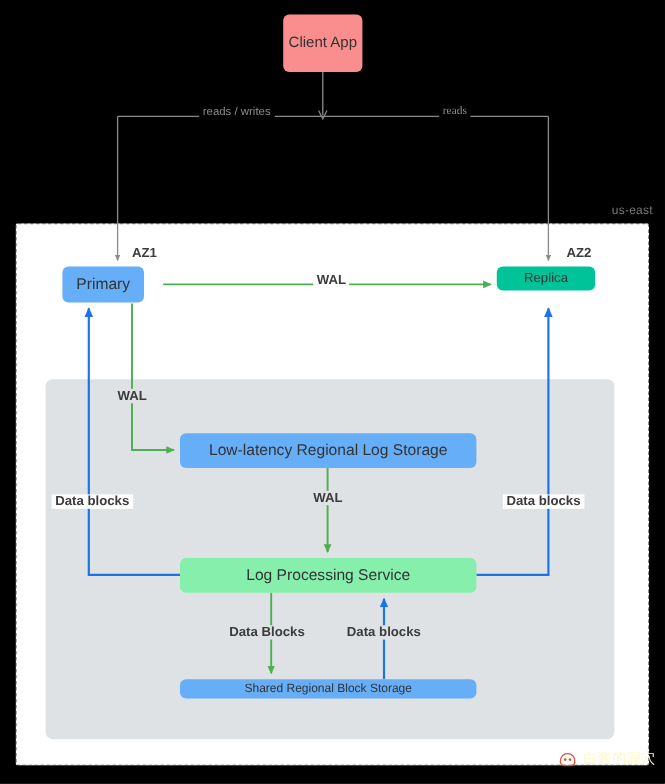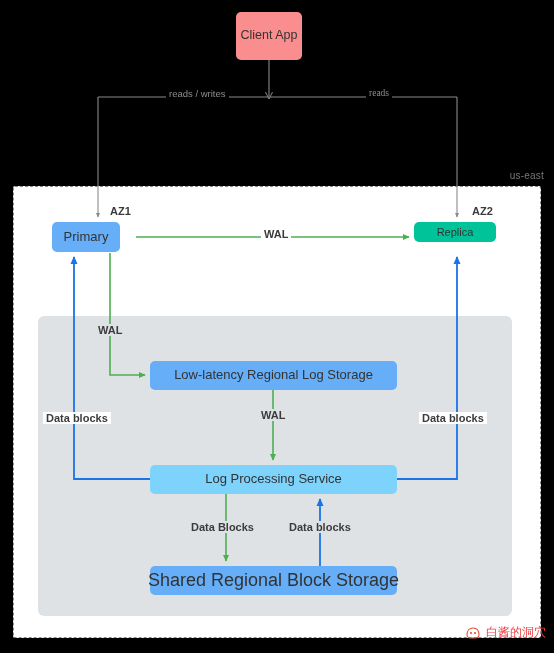--- a/index.html
+++ b/index.html
@@ -48,30 +48,30 @@
     width: 82px; height: 20px;
     font-size: 11px;
   }
   .node-loglatency {
     background: #66aef8;
     left: 150px; top: 361px;
     width: 247px; height: 29px;
     font-size: 13px;
   }
   .node-logproc {
-    background: #7dd3fc;
+    background: #86efac;
     left: 150px; top: 465px;
     width: 247px; height: 29px;
     font-size: 13px;
   }
   .node-blockstore {
     background: #66aef8;
     left: 150px; top: 566px;
-    width: 247px; height: 29px;
-    font-size: 18px;
+    width: 247px; height: 16px;
+    font-size: 10px;
   }
 
   
   .region-box {
     position: absolute;
     left: 13px; top: 186px;
     width: 528px; height: 452px;
     box-sizing: border-box;
     background: #ffffff;
     border: 1px dashed #8a8a8a;
@@ -128,21 +128,21 @@
   }
 
   
   .watermark {
     position: absolute;
     right: 8px; bottom: 12px;
     display: flex;
     align-items: center;
     gap: 5px;
     font-size: 12px;
-    color: #ef4444;
+    color: #fef9c3;
     white-space: nowrap;
   }
   .wm-icon {
     width: 16px; height: 16px;
     display: inline-block;
   }
 </style>
 </head>
 <body>
 

